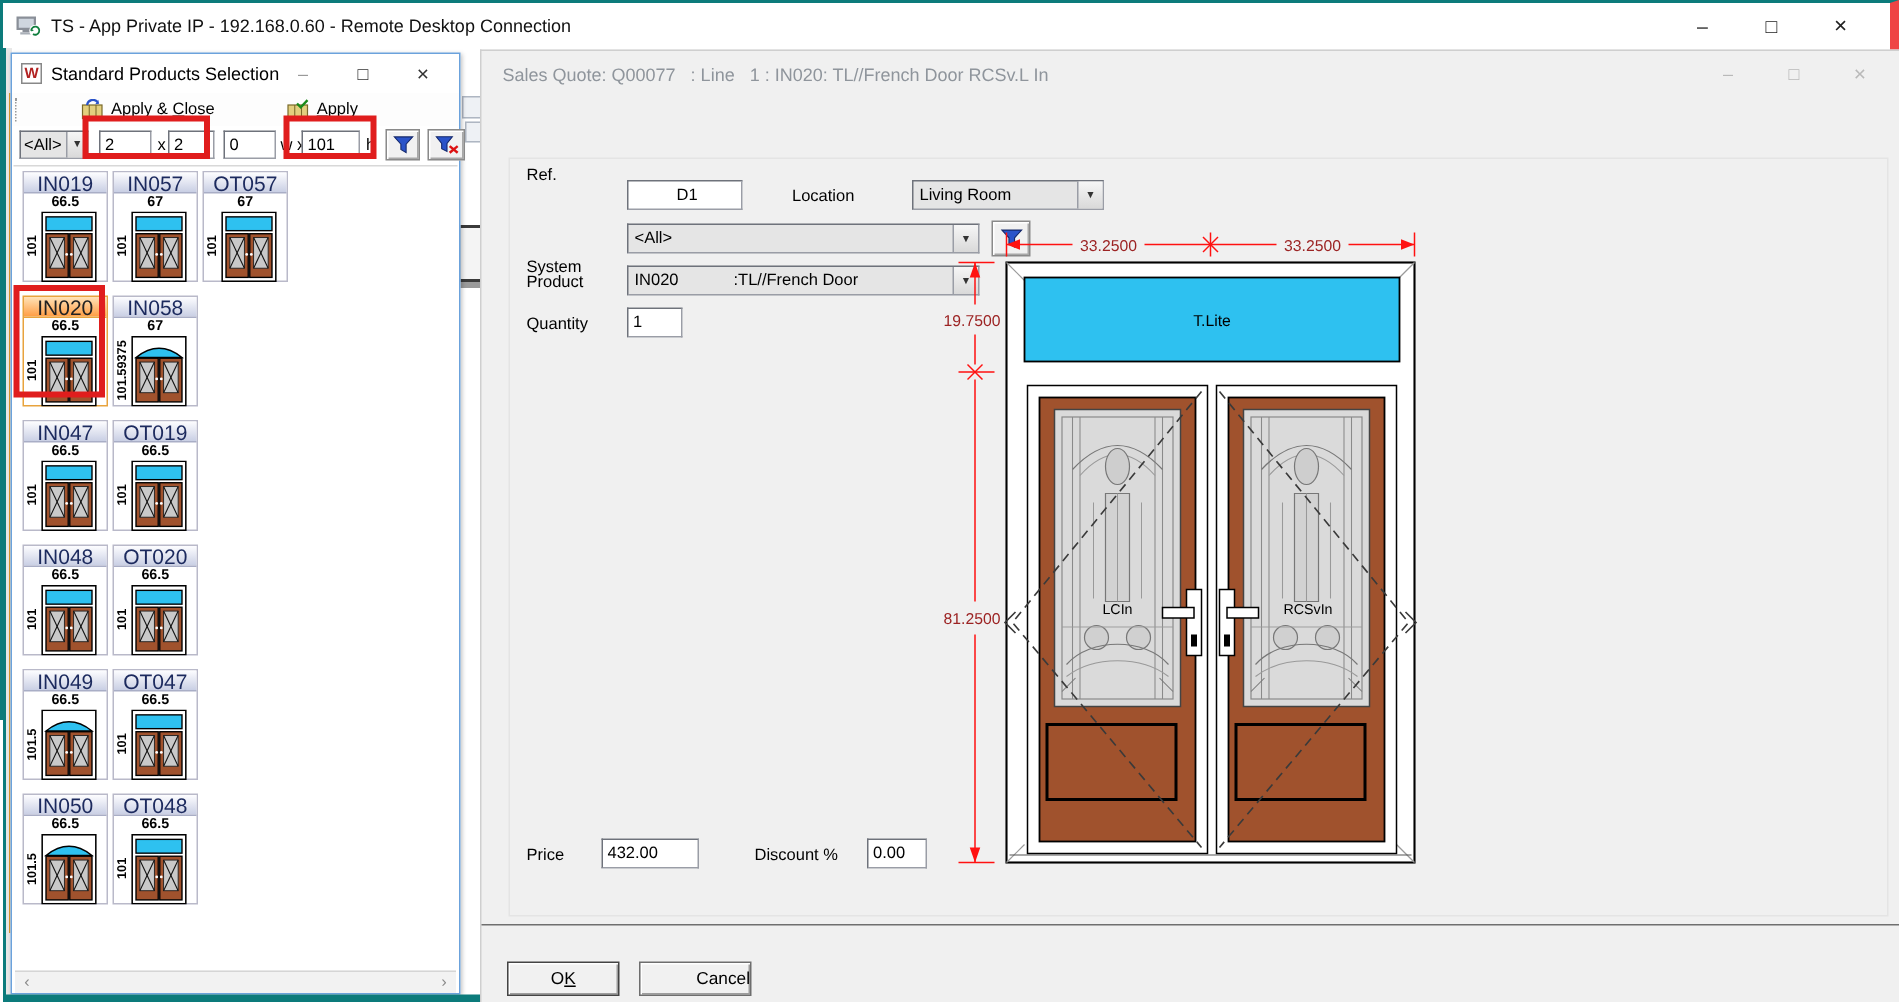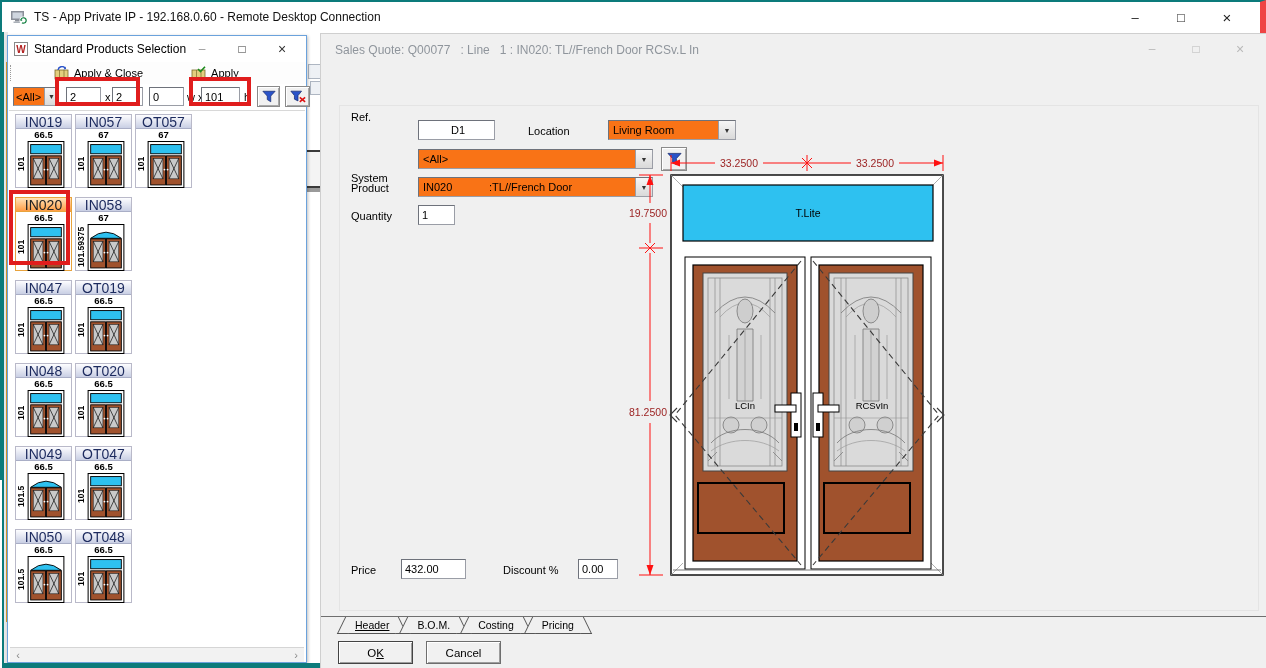--- a/index.html
+++ b/index.html
@@ -15,21 +15,21 @@
   .rdp-btn { width:46px; height:30px; display:flex; align-items:center; justify-content:center;
     font-size:13px; color:#222; cursor:default; }
   
   #rdp-bottom { left:0; top:661px; width:318px; height:7px; background:#0c7b7b; }
   #left-strips { left:0; top:30px; width:6px; height:632px; background:#e8e8e8;
     border-left:2px solid #0c7b7b; }
   #left-strips .amber { position:absolute; left:2px; top:30px; width:1px; height:560px; background:#d99a2b; }
   
   .tb { background:#fff; border:1px solid #9a9da6; border-top-color:#6e727b; border-left-color:#6e727b;
     height:20px; font-family:"Liberation Sans",sans-serif; font-size:11px; padding:1px 3px; }
-  .combo { background:#f97316; border:1px solid #9a9da6; border-top-color:#6e727b; border-left-color:#6e727b;
+  .combo { background:#e5e5e5; border:1px solid #9a9da6; border-top-color:#6e727b; border-left-color:#6e727b;
     height:20px; display:flex; align-items:center; }
   .combo .val { flex:1; padding:0 4px; white-space:nowrap; overflow:hidden; }
   .combo .drop { width:17px; height:100%; border-left:1px solid #9a9da6;
     background:linear-gradient(#f6f6f6,#d9d9d9); display:flex; align-items:center; justify-content:center;
     font-size:7px; color:#333; }
   .btn3d { background:#f1f1f1; border:1px solid #8a8a8a;
     box-shadow: inset 1px 1px 0 #ffffff, inset -1px -1px 0 #a8a8a8;
     display:flex; align-items:center; justify-content:center; font-size:11px; }
   .annot { border:4px solid #e01d1d; background:transparent; z-index:50; }
   
@@ -250,40 +250,26 @@
       <line x1="35" y1="280" x2="35" y2="432" stroke="#ff1111" stroke-width="1"></line>
       <polygon points="35,32 31.5,42 38.5,42" fill="#ff1111"></polygon>
       <polygon points="35,432 31.5,422 38.5,422" fill="#ff1111"></polygon>
       <line x1="30" y1="100" x2="40" y2="110" stroke="#ff1111" stroke-width="1"></line>
       <line x1="30" y1="110" x2="40" y2="100" stroke="#ff1111" stroke-width="1"></line>
       <text x="33" y="74" text-anchor="middle" font-size="10.5" fill="#9c2323">19.7500</text>
       <text x="33" y="273" text-anchor="middle" font-size="10.5" fill="#9c2323">81.2500</text>
     </svg>
 
     <div id="tabline"></div>
-    <div id="tabs">
-      <div class="sheet-tab active">
-          <span class="lbl">Header</span>
-        </div>
-      <div class="sheet-tab">
-          <span class="lbl">B.O.M.</span>
-        </div>
-      <div class="sheet-tab">
-          <span class="lbl">Costing</span>
-        </div>
-      <div class="sheet-tab">
-          <span class="lbl">Pricing</span>
-        </div>
-    </div>
 
     <div class="pushbtn" style="left:17px; top:607px; width:75px; height:23px; border-color:#444;">
       <span>O</span>
         <span class="u">K</span>
     </div>
-    <div class="pushbtn" style="left:105px; top:607px; width:75px; height:23px;">
+    <div class="pushbtn" style="left:105px; top:607px; width:75px; height:23px;justify-content:flex-end;">
       <span>Cancel</span>
     </div>
   </div>
 
   <div id="pdlg" class="abs">
     <div id="pdlg-titlebar">
       <span style="margin-left:6px; width:14px; height:14px; border:1px solid #888; display:flex; align-items:center; justify-content:center; font-weight:bold; color:#b22222; font-size:10px;">W</span>
       <span id="pdlg-title">Standard Products Selection</span>
       <div class="dlg-controls">
         <div class="dlg-btn" style="color:#9a9a9a">–</div>

